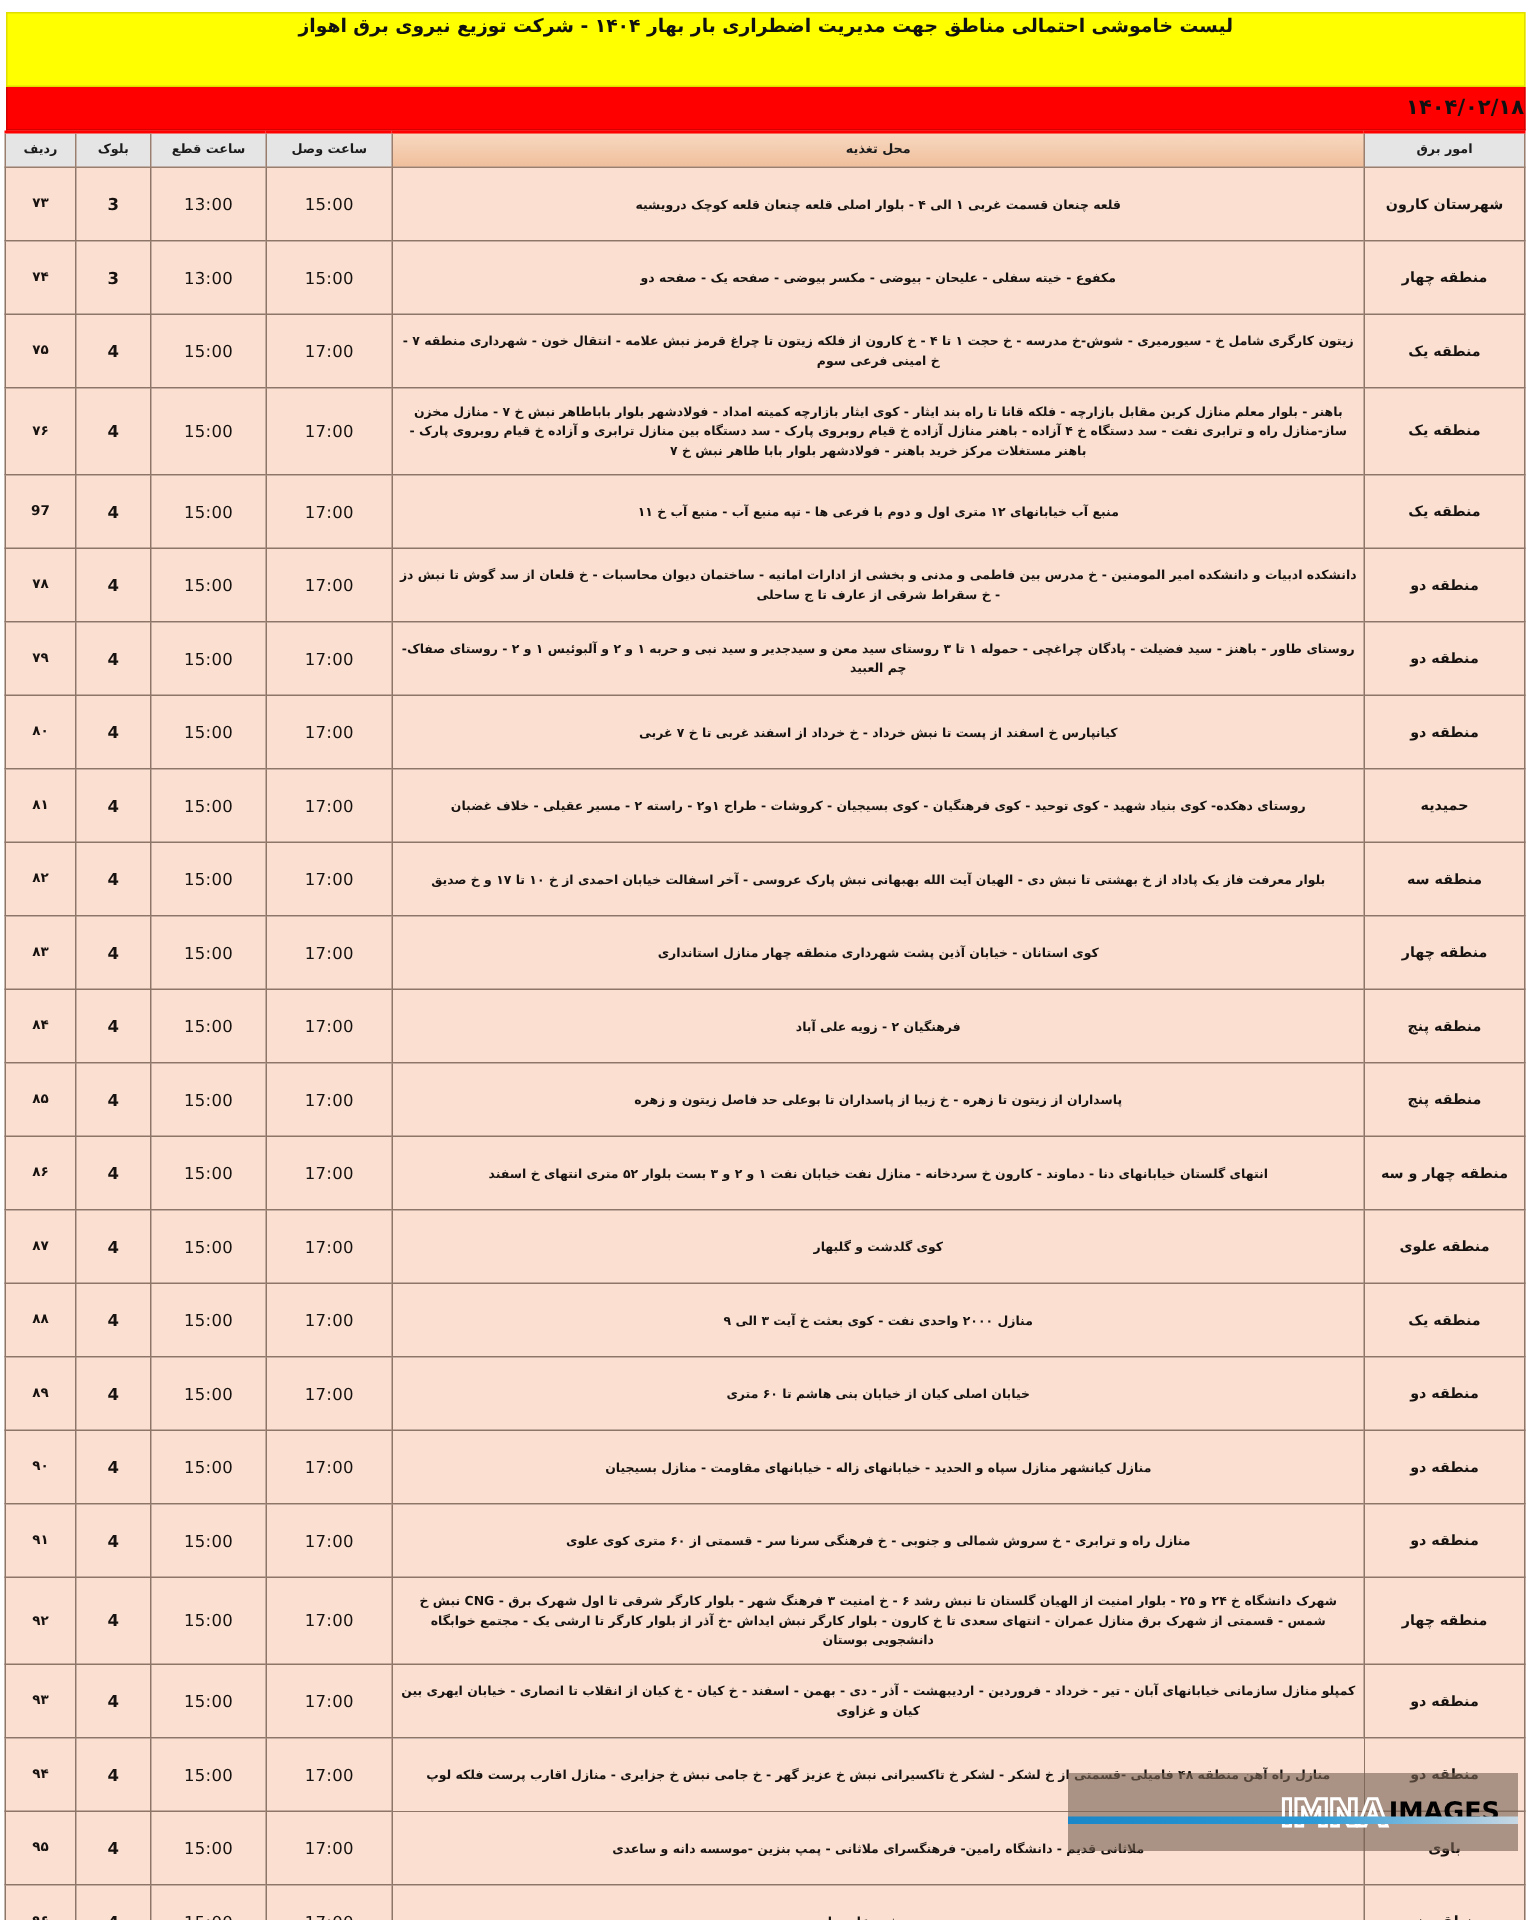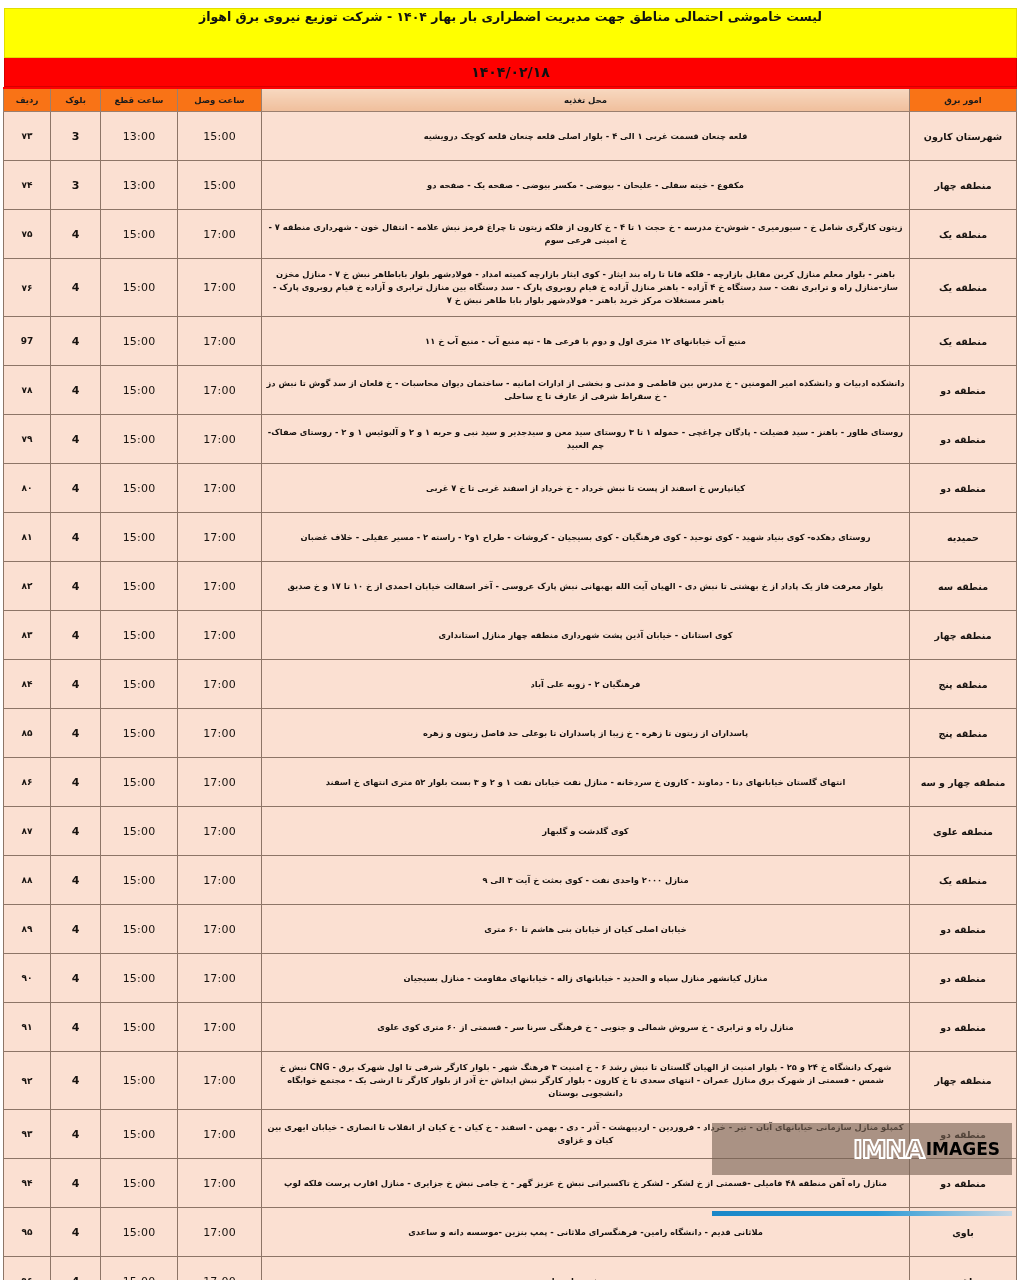--- a/index.html
+++ b/index.html
@@ -39,21 +39,20 @@
     color:#111;
     letter-spacing:0;
   }
   .banner-date{
     background:#fe0000;
     border:1px solid #d50000;
     border-top:none;
     height:28px;
     display:flex;
     align-items:center;
-    justify-content:center;
   }
   .banner-date span{
     font-size:14px;
     font-weight:bold;
     color:#111;
   }
   
   table.grid{
     width:100%;
     border-collapse:collapse;
@@ -61,21 +60,21 @@
     direction:rtl;
   }
   table.grid col.c-radif{width:47px;}
   table.grid col.c-block{width:50px;}
   table.grid col.c-off{width:77px;}
   table.grid col.c-on{width:84px;}
   table.grid col.c-place{width:648px;}
   table.grid col.c-omur{width:107px;}
 
   table.grid thead th{
-    background:#f97316;
+    background:#e5e5e5;
     border:1px solid #9a7f6f;
     border-top:2px solid #fe0000;
     height:22px;
     font-size:8.5px;
     font-weight:bold;
     color:#1b1b1b;
     padding:0 2px;
     vertical-align:middle;
     text-align:center;
     white-space:nowrap;
@@ -375,20 +374,20 @@
             <td class="place">زویه پشت علی راه</td>
             <td class="tm">17:00</td>
             <td class="tm">15:00</td>
             <td class="block">4</td>
             <td class="radif">۹۶</td>
           </tr>
         </tbody>
     </table>
 
   </div>
-<div class="watermark" style="left: 712px; top: 1123px;">
+<div class="watermark" style="left: 712px; top: 1182px;">
       <div class="wm-inner">
         <span class="wm-mark">IMNA</span>
         <span class="wm-text">IMAGES</span>
       </div>
     </div>
     <div class="wm-bar" style="left: 712px; top: 1210.5px;"></div>
   </div>
 
 </body></html>

